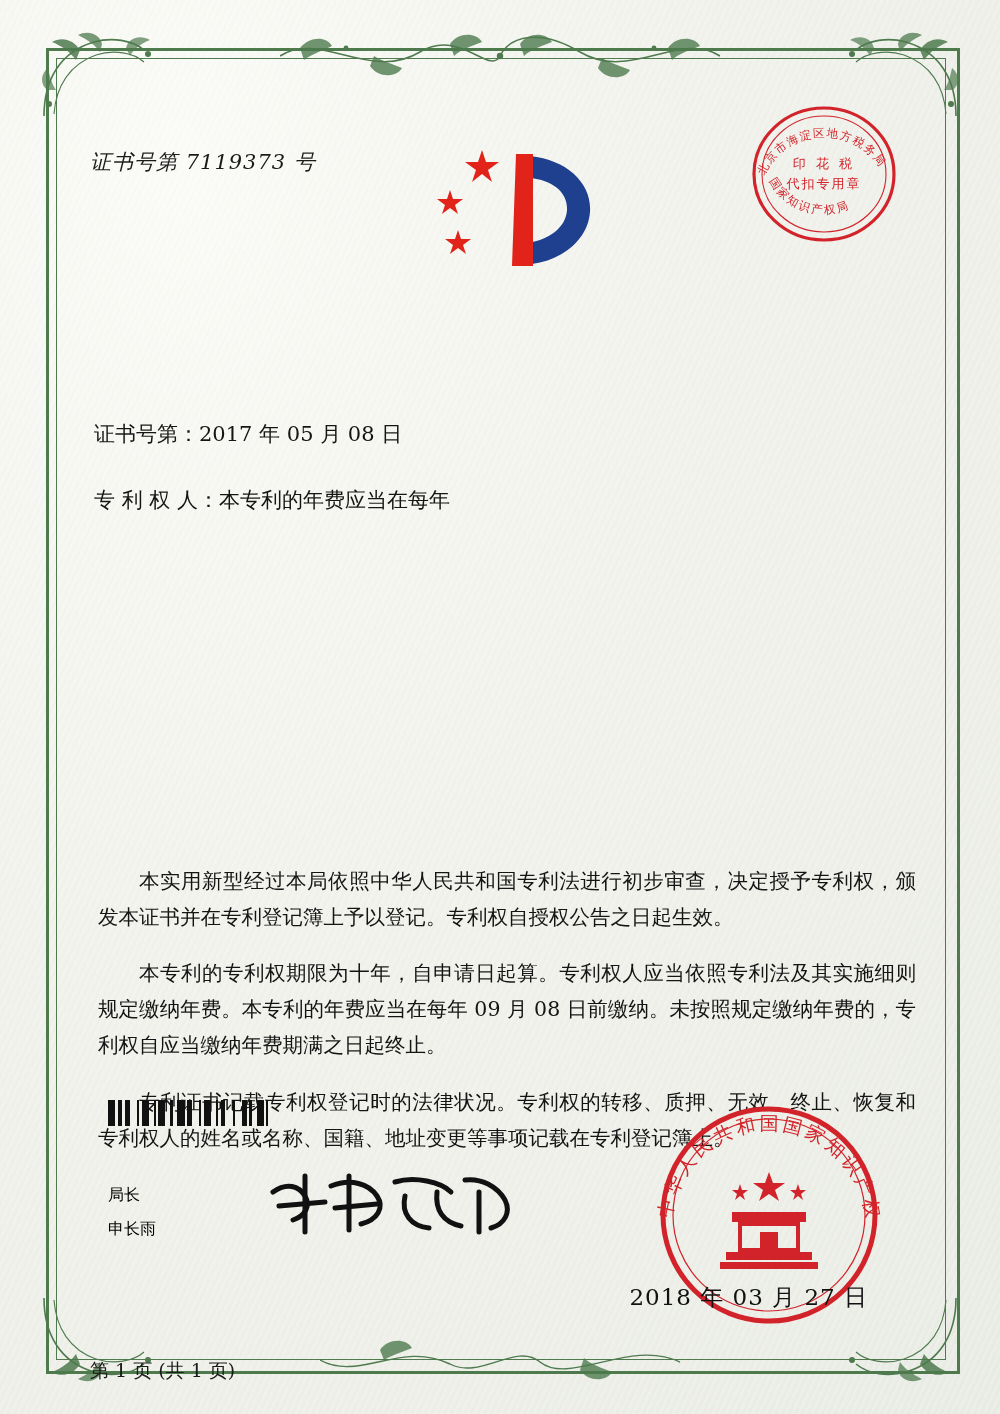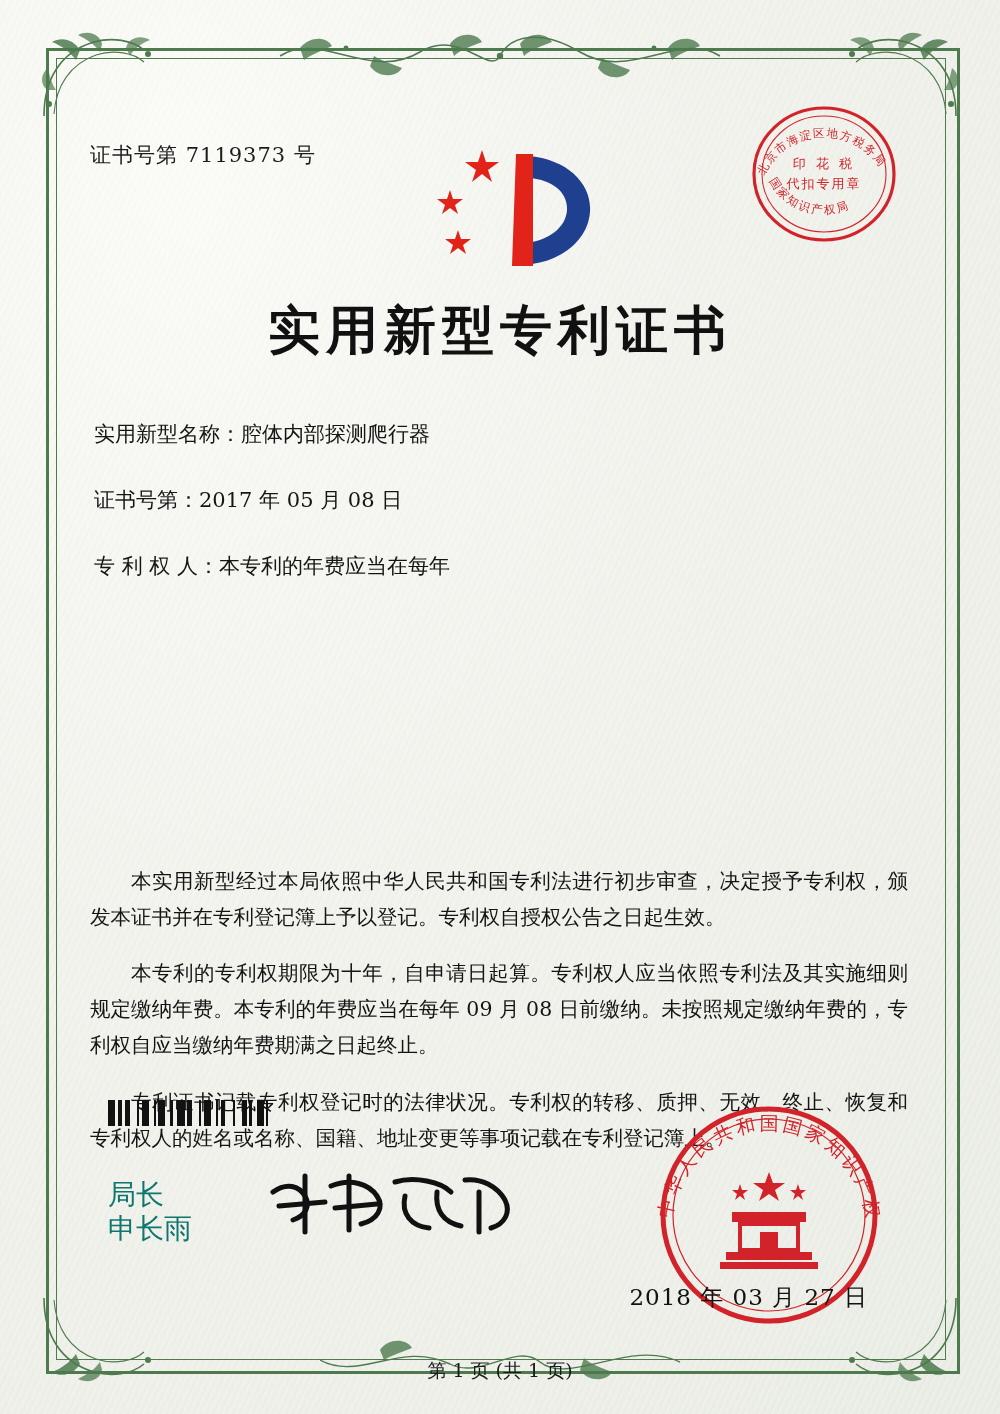--- a/index.html
+++ b/index.html
@@ -79,25 +79,26 @@
   .content {
     position: absolute;
     left: 90px;
     top: 90px;
     width: 820px;
     height: 1240px;
   }
   .cert-no {
     position: absolute;
     left: 0px;
-    top: 51px;
+    top: 58px;
     font-size: 21px;
     letter-spacing: 1px;
     color: #1b1b1b;
     font-family: "DejaVu Serif", "Liberation Serif", serif;
+    font-style: italic;
   }
 
   
   .logo {
     position: absolute;
     left: 330px;
     top: 48px;
     width: 190px;
     height: 140px;
   }
@@ -135,21 +136,21 @@
     font-size: 21px;
     color: #151515;
     margin-bottom: 38px;
     white-space: nowrap;
   }
   .field-label { letter-spacing: 0px; }
   .field-value { letter-spacing: 0px; }
 
   .paras {
     position: absolute;
-    left: 0px;
+    left: 8px;
     top: 752px;
     width: 818px;
   }
   .para {
     font-size: 20.5px;
     line-height: 36px;
     text-indent: 2em;
     color: #141414;
     margin-bottom: 2px;
     text-align: justify;
@@ -169,23 +170,23 @@
     display: block;
     background: #111;
     height: 100%;
   }
 
   
   .sign-block {
     position: absolute;
     left: 18px;
     top: 1088px;
-    font-size: 28px;
+    font-size: 16px;
     line-height: 34px;
-    color: #0f766e;
+    color: #000000;
   }
   .signature {
     position: absolute;
     left: 175px;
     top: 1072px;
     width: 260px;
     height: 80px;
     color: #0d0d0d;
   }
 
@@ -204,21 +205,21 @@
     font-size: 23px;
     color: #111;
     letter-spacing: 1px;
   }
 
   .page-foot {
     position: absolute;
     left: 0;
     top: 1268px;
     width: 820px;
-    text-align: center;
+    text-align: left;
     font-size: 19px;
     color: #1a1a1a;
   }
 </style>
 </head>
 <body>
 
 <div class="paper"></div>
 
 <div class="border-outer"></div>
@@ -319,26 +320,22 @@
         <textPath href="#arcTop" startOffset="4%">北京市海淀区地方税务局</textPath>
       </text>
       <text font-size="11.5" fill="#d2232a" font-family="'DejaVu Serif',serif" letter-spacing="2">
         <textPath href="#arcBot" startOffset="6%">国家知识产权局</textPath>
       </text>
       <text x="80" y="70" text-anchor="middle" font-size="13" fill="#d2232a" font-family="'DejaVu Serif',serif" letter-spacing="3">印 花 税</text>
       <text x="80" y="90" text-anchor="middle" font-size="13" fill="#d2232a" font-family="'DejaVu Serif',serif" letter-spacing="2">代扣专用章</text>
     </svg>
   </div>
 
-  <h1 class="title">实用新型专利证书</h1>
 
   <div class="fields">
-    <div class="field-row">
-      <span class="field-label">实用新型名称：</span><span class="field-value">腔体内部探测爬行器</span>
-    </div>
     <div class="field-row">
       <span class="field-label">证书号第：</span><span class="field-value">2017 年 05 月 08 日</span>
     </div>
     <div class="field-row">
       <span class="field-label">专 利 权 人：</span><span class="field-value">本专利的年费应当在每年</span>
     </div>
   </div>
 
   <div class="paras">
     <p class="para">本实用新型经过本局依照中华人民共和国专利法进行初步审查，决定授予专利权，颁发本证书并在专利登记簿上予以登记。专利权自授权公告之日起生效。</p>

